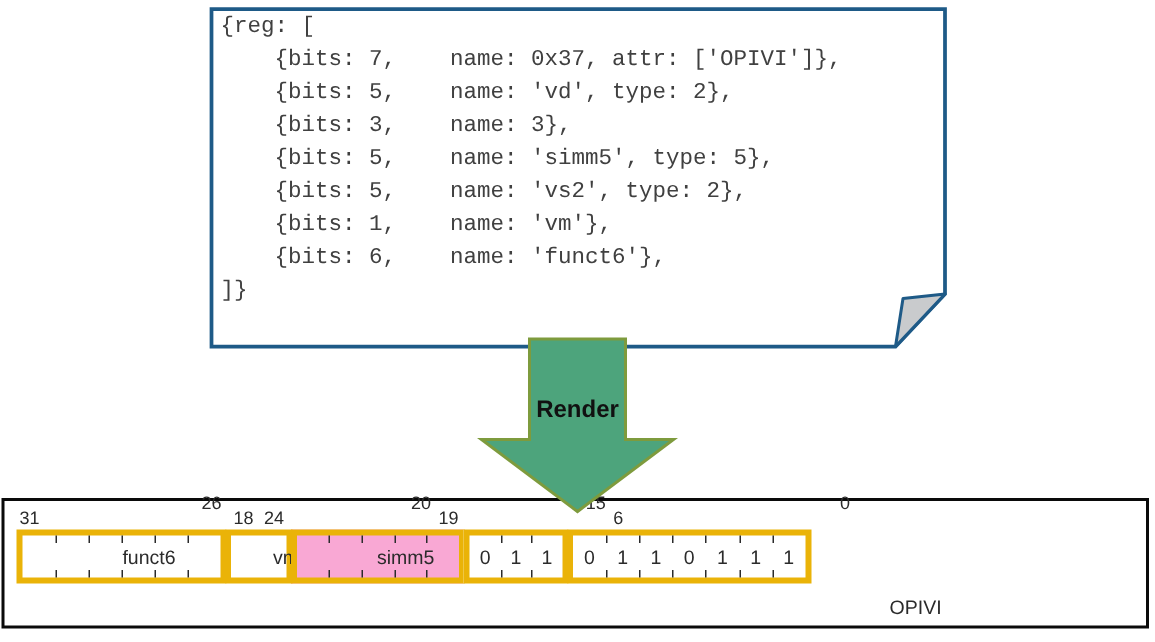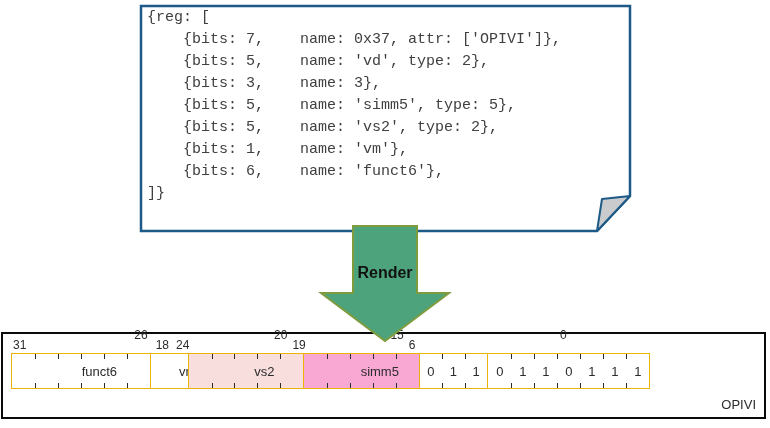--- a/index.html
+++ b/index.html
@@ -69,21 +69,21 @@
   }
 
   .label-cell { position: relative; height: 100%; box-sizing: border-box; }
   .label-cell .msb { position: absolute; left: 2px;  bottom: 2px; }
   .label-cell .lsb { position: absolute; right: 3px; bottom: 12px; }
   .label-cell .single { position: absolute; left: 0; right: 0; bottom: 2px; text-align: center; }
 
   .field-cell {
     position: relative;
     box-sizing: border-box;
-    border: 1px solid #eab308;
+    border: 4px solid #eab308;
     margin-left: -1px;
     display: flex;
     align-items: center;
     justify-content: center;
     font-size: 13px;
     padding-left: 37px;
   }
   .field-cell:first-child { margin-left: 0; }
   .tick {
     position: absolute;
@@ -98,21 +98,21 @@
     left: 0; top: 0; right: 0; bottom: 0;
     display: flex;
   }
   .bitvals span {
     flex: 1;
     display: flex;
     align-items: center;
     justify-content: center;
     font-size: 13px;
   }
-  .attr-cell { box-sizing: border-box; text-align: right; }
+  .attr-cell { box-sizing: border-box; text-align: left; }
 </style>
 </head>
 <body>
 
 <div class="canvas">
 
   <svg id="note-layer" class="layer" viewBox="0 0 770 428">
     <polygon points="141,6 630,6 630,196 597,231 141,231" fill="#FFFFFF" stroke="#1E5A87" stroke-width="2.5" stroke-linejoin="miter"></polygon>
     <polygon points="597,231 602,199 630,196" fill="#C9CBCD" stroke="#1E5A87" stroke-width="2" stroke-linejoin="round"></polygon>
   </svg>
@@ -158,31 +158,20 @@
           <div class="tick top" style="left: 50%;"></div>
           <div class="tick bot" style="left: 50%;"></div>
           <div class="tick top" style="left: 66.6667%;"></div>
           <div class="tick bot" style="left: 66.6667%;"></div>
           <div class="tick top" style="left: 83.3333%;"></div>
           <div class="tick bot" style="left: 83.3333%;"></div>
           <span>funct6</span>
         </div>
         <div class="field-cell" style="width: 3.125%; background: rgb(255, 255, 255);">
           <span>vm</span>
-        </div>
-        <div class="field-cell" style="width: 15.625%; background: rgb(249, 222, 222);">
-          <div class="tick top" style="left: 20%;"></div>
-          <div class="tick bot" style="left: 20%;"></div>
-          <div class="tick top" style="left: 40%;"></div>
-          <div class="tick bot" style="left: 40%;"></div>
-          <div class="tick top" style="left: 60%;"></div>
-          <div class="tick bot" style="left: 60%;"></div>
-          <div class="tick top" style="left: 80%;"></div>
-          <div class="tick bot" style="left: 80%;"></div>
-          <span>vs2</span>
         </div>
         <div class="field-cell" style="width: 15.625%; background: #f9a8d4;">
           <div class="tick top" style="left: 20%;"></div>
           <div class="tick bot" style="left: 20%;"></div>
           <div class="tick top" style="left: 40%;"></div>
           <div class="tick bot" style="left: 40%;"></div>
           <div class="tick top" style="left: 60%;"></div>
           <div class="tick bot" style="left: 60%;"></div>
           <div class="tick top" style="left: 80%;"></div>
           <div class="tick bot" style="left: 80%;"></div>

